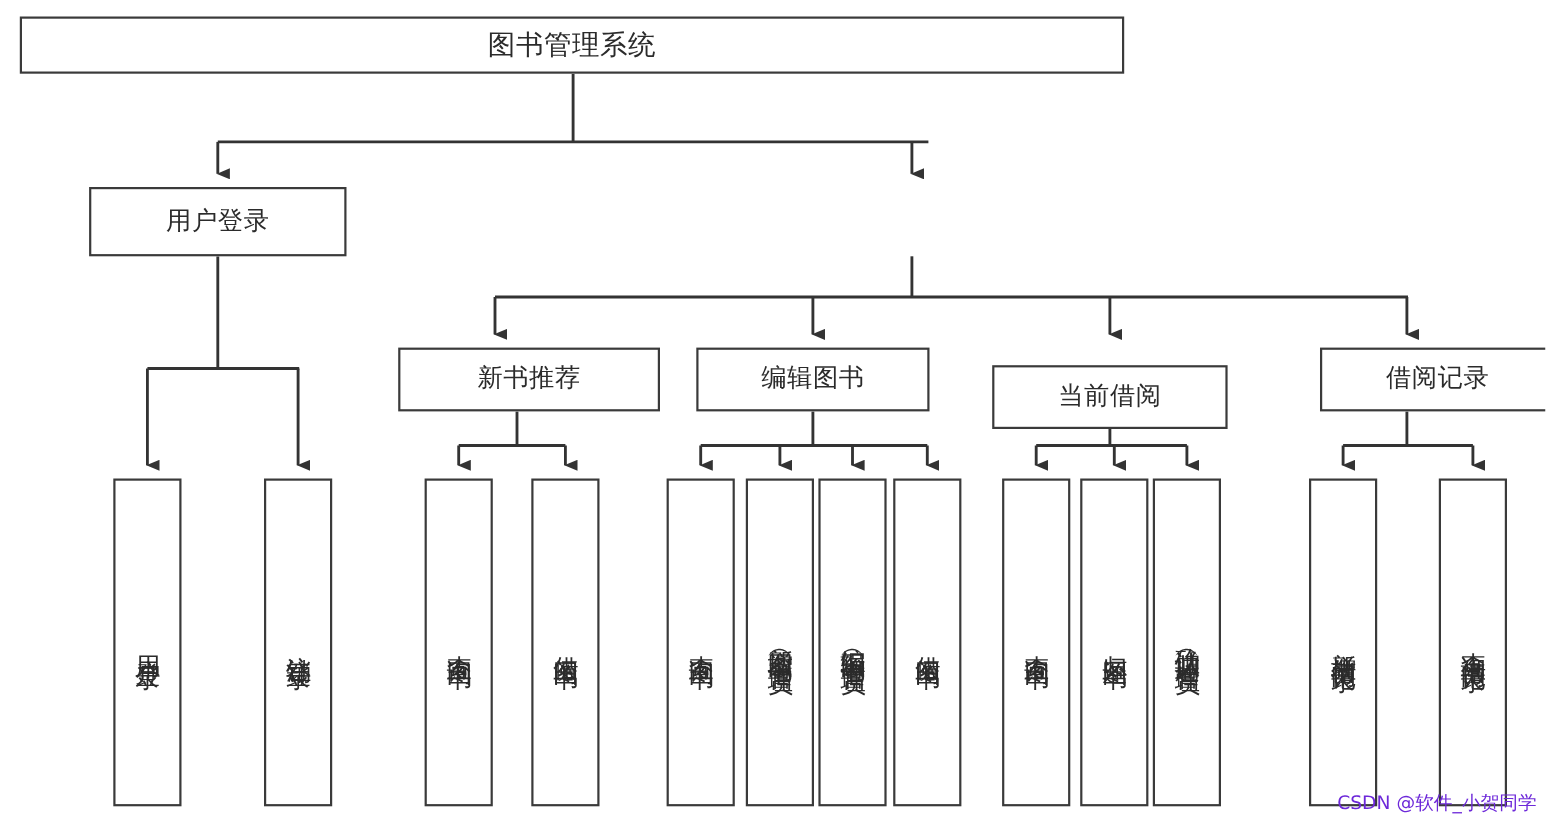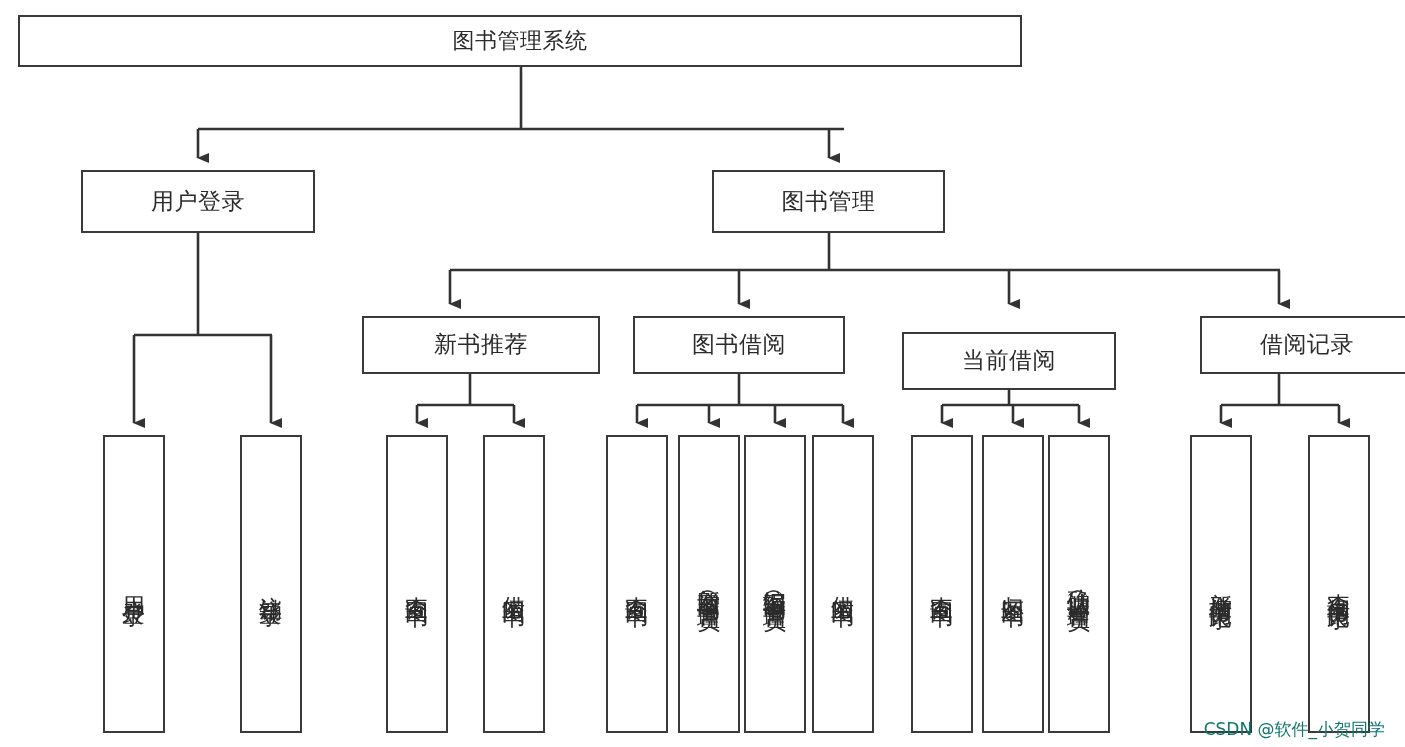--- a/index.html
+++ b/index.html
@@ -38,42 +38,42 @@
   }
   .node-label {
     color: #2b2b2b;
     text-align: center;
     line-height: 1.12;
     letter-spacing: 0.5px;
     white-space: nowrap;
   }
   
   .lvl-root .node-label {
-    font-size: 22px;
+    font-size: 25px;
   }
   
   .lvl-mid .node-label {
     font-size: 23px;
   }
   
   .leaf .node-label {
     writing-mode: vertical-rl;
     text-orientation: upright;
     font-size: 23px;
     line-height: 1.05;
     letter-spacing: 3px;
     white-space: nowrap;
     max-height: 100%;
   }
   #watermark {
     position: absolute;
-    right: 20px;
+    right: 8px;
     bottom: 6px;
     font-size: 17px;
-    color: #0f766e;
+    color: #6d28d9;
     z-index: 5;
     white-space: nowrap;
     font-family: "DejaVu Sans", "Liberation Sans", sans-serif;
   }
 </style>
 </head>
 <body>
 
 <div id="diagram-root">
 
@@ -143,30 +143,27 @@
   </svg>
 
   <div class="node-box lvl-root" style="left:18px; top:15px; width:1004px; height:52px;">
     <span class="node-label">图书管理系统</span>
   </div>
 
   <div class="node-box lvl-mid" style="left:81px; top:170px; width:234px; height:63px;">
     <span class="node-label">用户登录</span>
   </div>
 
-  <div class="node-box lvl-mid" style="left:712px; top:170px; width:233px; height:63px;">
-    <span class="node-label">图书管理</span>
-  </div>
 
   <div class="node-box lvl-mid" style="left:362px; top:316px; width:238px; height:58px;">
     <span class="node-label">新书推荐</span>
   </div>
 
   <div class="node-box lvl-mid" style="left:633px; top:316px; width:212px; height:58px;">
-    <span class="node-label">图书借阅</span>
+    <span class="node-label">编辑图书</span>
   </div>
 
   <div class="node-box lvl-mid" style="left:902px; top:332px; width:214px; height:58px;">
     <span class="node-label">当前借阅</span>
   </div>
 
   <div class="node-box lvl-mid" style="left:1172px; top:316px; width:214px; height:58px;margin-left:28px;">
     <span class="node-label">借阅记录</span>
   </div>
 

